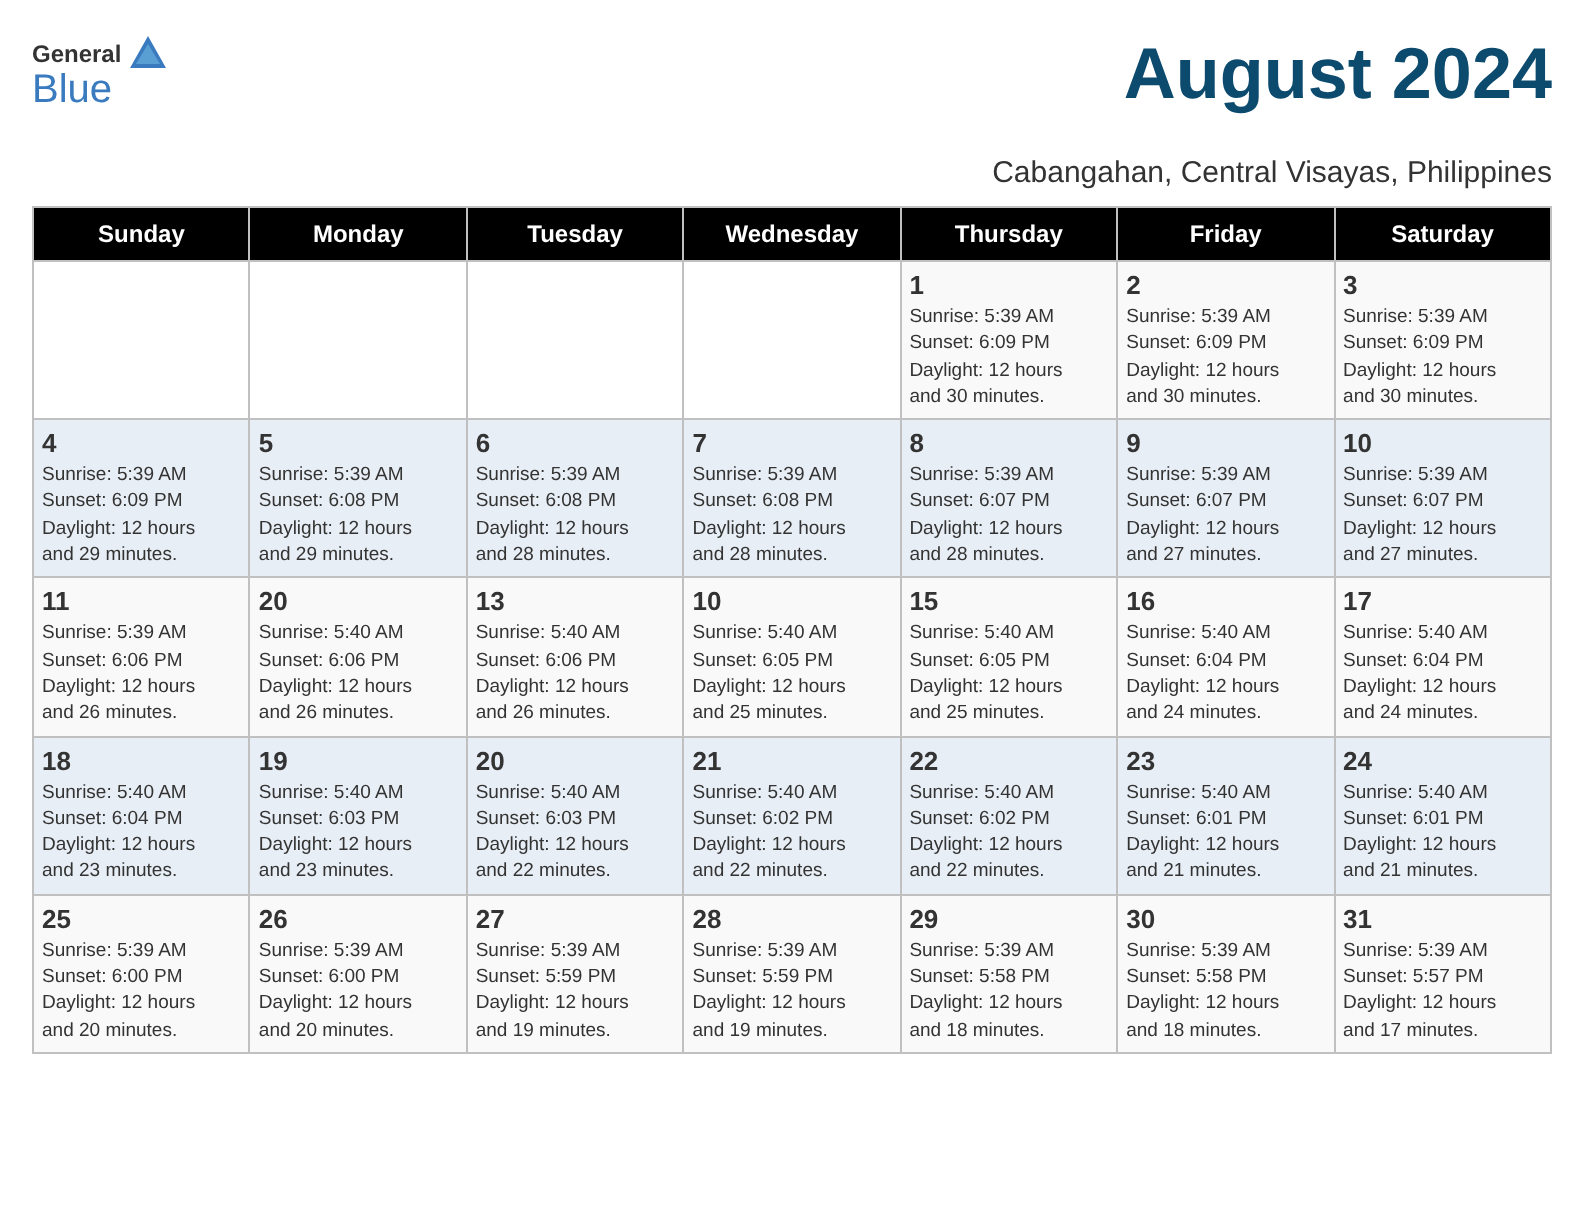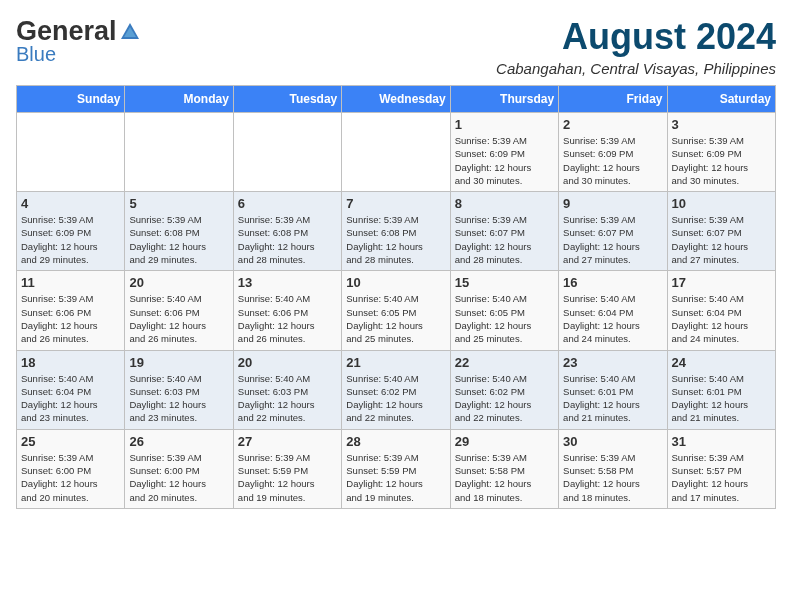--- a/index.html
+++ b/index.html
@@ -25,33 +25,32 @@
       text-align: right;
     }
     .calendar-title {
       font-size: 36px;
       font-weight: bold;
       color: #0c4a6e;
     }
     .calendar-subtitle {
       font-size: 15px;
       color: #333;
-      margin-top: 2px;
-      font-style: italic;
+      margin-top: 20px;
     }
     .calendar {
       width: 100%;
       border-collapse: collapse;
       font-size: 10.5px;
     }
     .calendar thead tr th {
-      background-color: #3b82f6;
+      background-color: #000000;
       color: #fff;
       padding: 6px 4px;
-      text-align: right;
+      text-align: center;
       font-size: 12px;
       border: 1px solid #c0c0c0;
     }
     .calendar tbody tr td {
       border: 1px solid #c0c0c0;
       vertical-align: top;
       padding: 4px 4px;
       width: 108px;
       min-height: 80px;
       background: #fff;
@@ -81,21 +80,21 @@
       display: flex;
       align-items: center;
     }
   </style>
 </head>
 <body>
 
 <div class="header">
   <div class="logo">
     <div class="logo-row">
-      <span style="font-size:27px;font-weight:bold;color:#333;">General</span>
+      <span style="font-size:12px;font-weight:bold;color:#333;">General</span>
       <svg width="22" height="22" viewBox="0 0 22 22" style="margin-left:2px;vertical-align:middle;">
         <polygon points="11,2 20,18 2,18" fill="#3a7bbf"></polygon>
         <polygon points="11,6 17,16 5,16" fill="#5a9fd4"></polygon>
       </svg>
     </div>
     <span style="font-size:20px;font-weight:normal;color:#3a7bbf;margin-top:-4px;">Blue</span>
   </div>
   <div class="title-block">
     <div class="calendar-title">August 2024</div>
     <div class="calendar-subtitle">Cabangahan, Central Visayas, Philippines</div>

